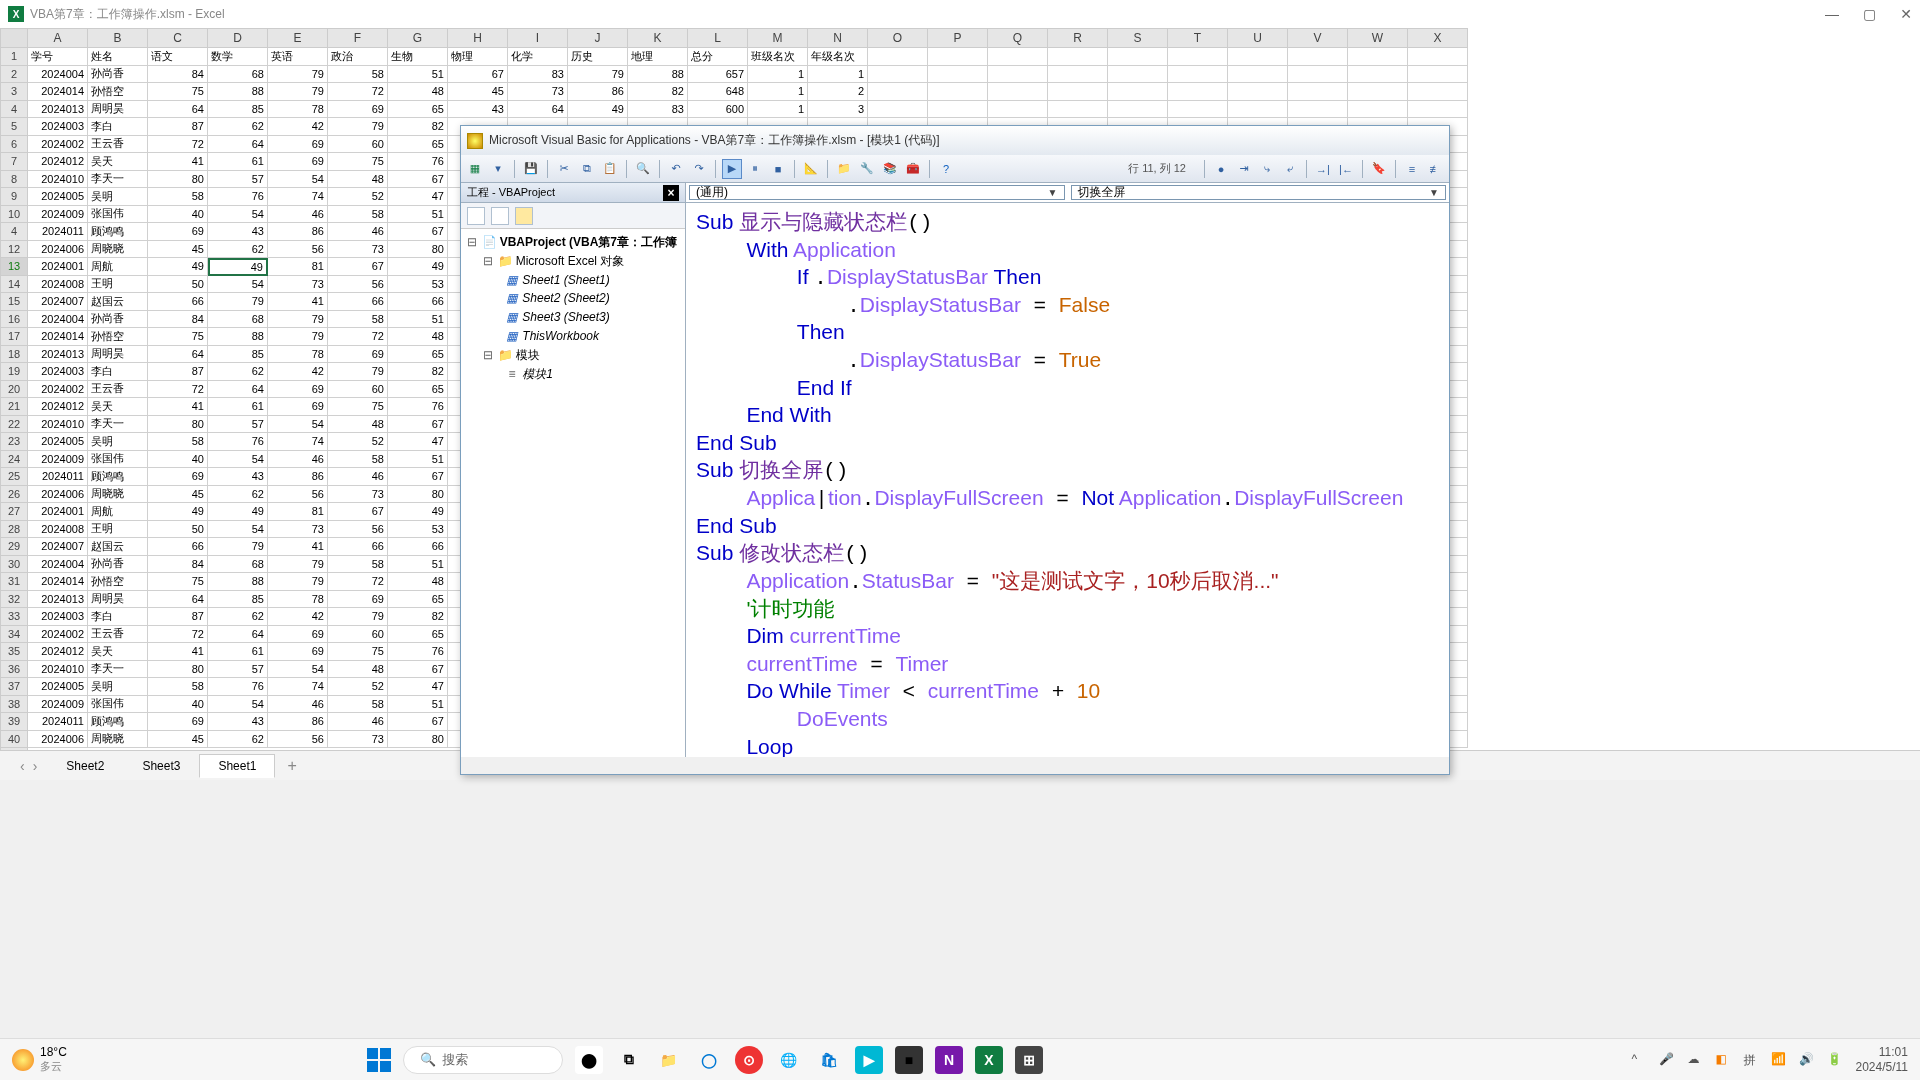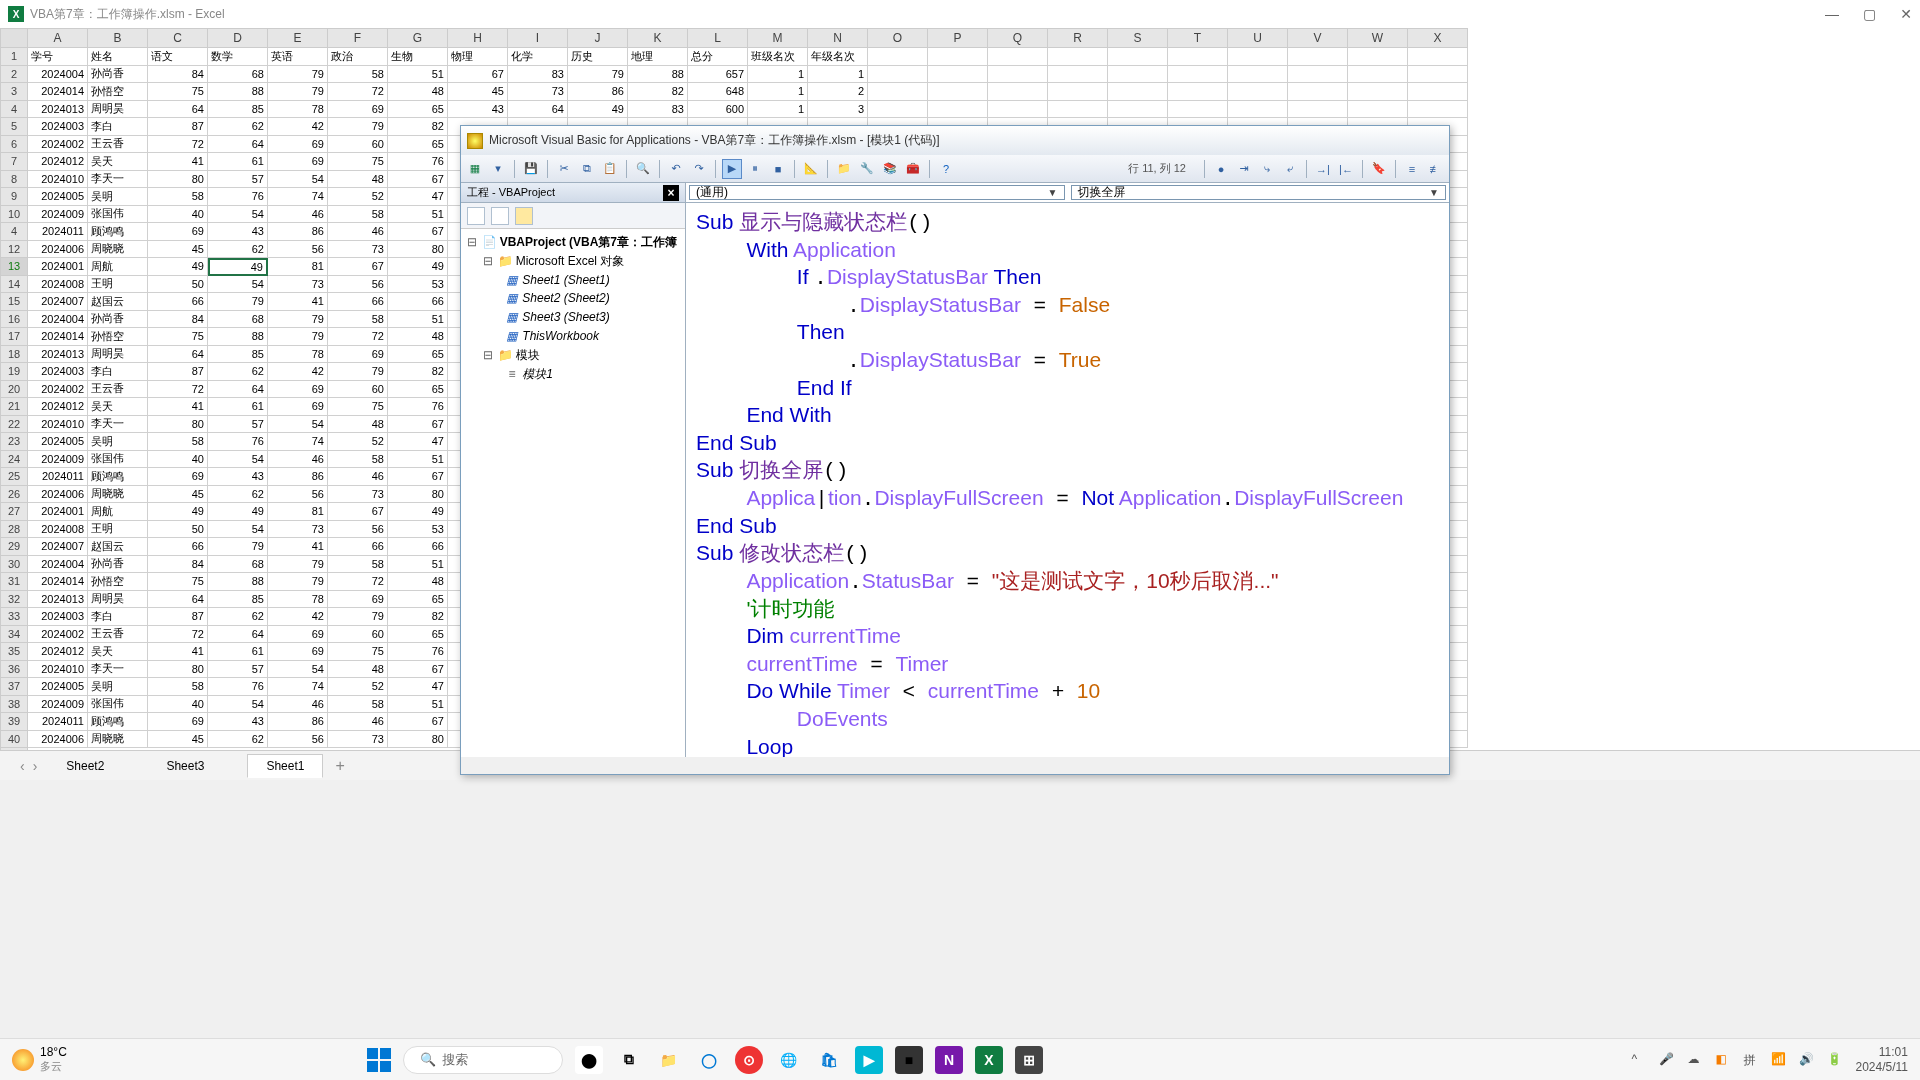--- a/index.html
+++ b/index.html
@@ -1214,21 +1214,21 @@
           <div class="cell"></div>
         </div>
       </div>
   </div>
 
   <div class="sheet-tabs">
     <div class="sheet-nav">
       <span>‹</span>
       <span>›</span>
     </div>
-    <div id="sheet-tabs-holder" style="display:flex;gap:24px;">
+    <div id="sheet-tabs-holder" style="display:flex;">
         <div class="sheet-tab">Sheet2</div>
         <div class="sheet-tab">Sheet3</div>
         <div class="sheet-tab active">Sheet1</div>
       </div>
     <span class="sheet-add">+</span>
   </div>
 </div>
 
 <div class="vba-window">
   <div class="vba-titlebar">

